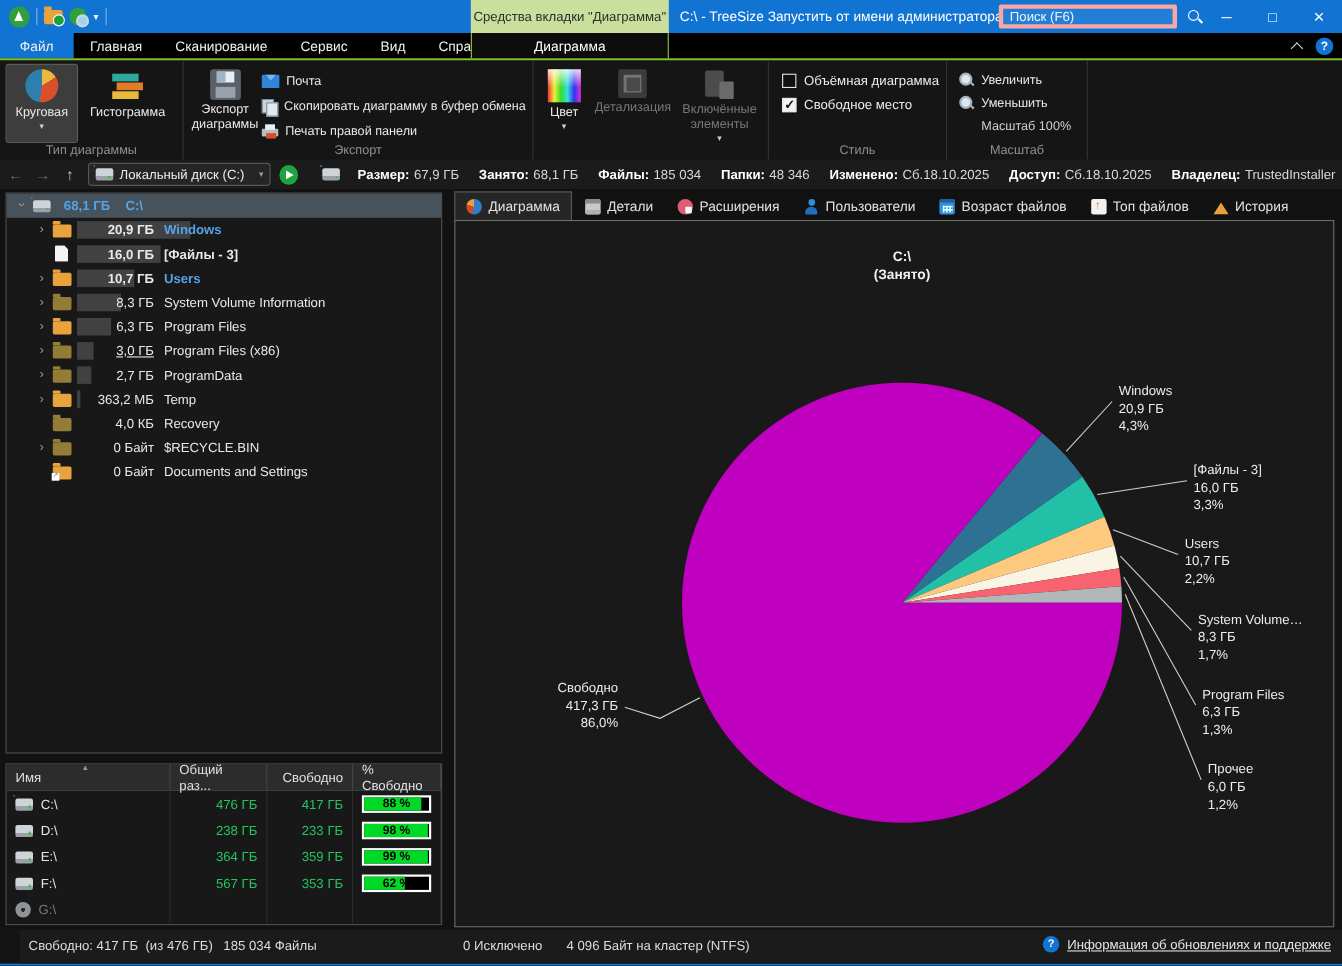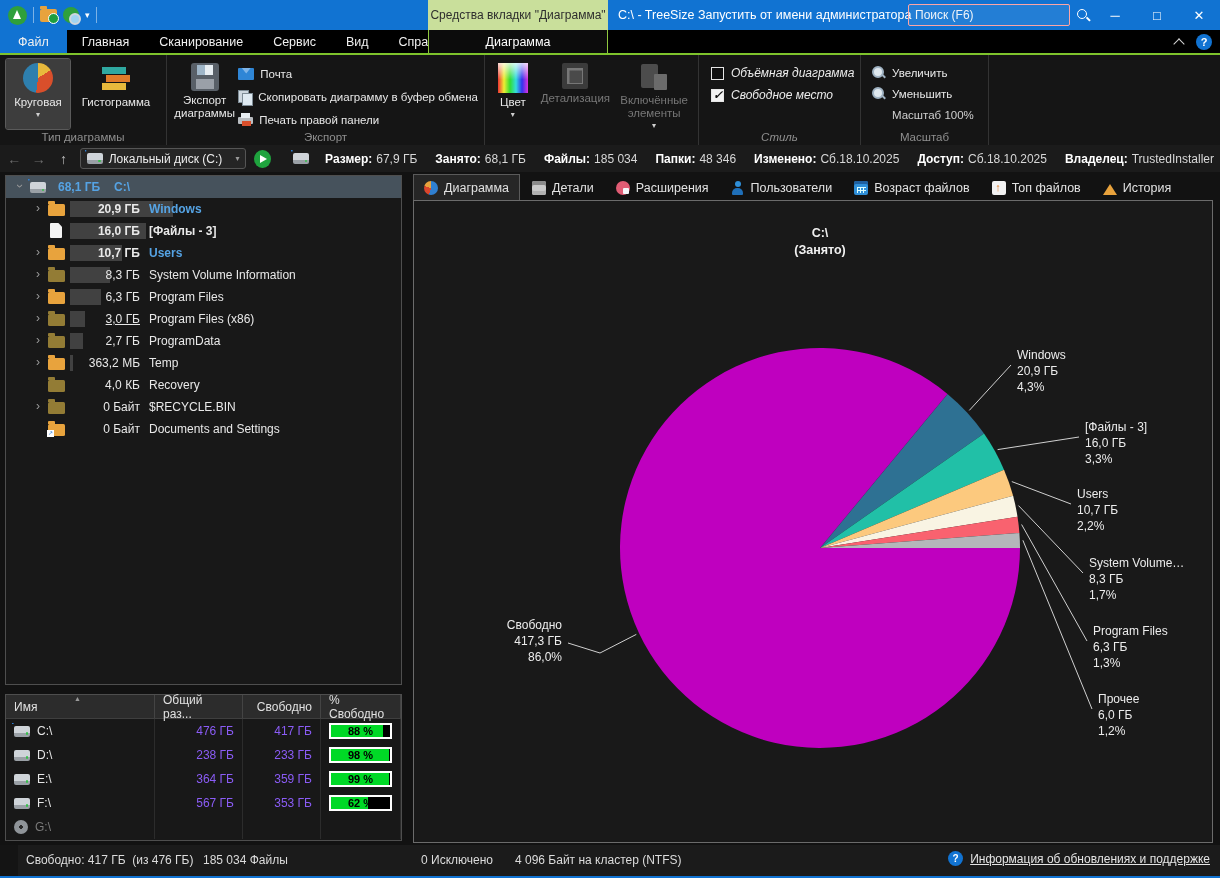--- a/index.html
+++ b/index.html
@@ -18,21 +18,21 @@
     border-left:4.5px solid transparent; border-right:4.5px solid transparent; border-bottom:9px solid #fff; }
   .qat-folder { width:17px; height:13px; background:#e8a33d; border-radius:2px; position:relative; }
   .qat-folder::before { content:""; position:absolute; left:0; top:-3px; width:7px; height:3px; background:#e8a33d; border-radius:1px 1px 0 0; }
   .qat-folder::after { content:""; position:absolute; right:-2px; bottom:-2px; width:9px; height:9px; border-radius:50%; background:#1d9e3f; border:1px solid #fff; }
   .qat-scan { width:16px; height:16px; border-radius:50%; background:#2fa03c; position:relative; }
   .qat-scan::after { content:""; position:absolute; right:-2px; bottom:-2px; width:8px; height:8px; border-radius:50%; border:2px solid #cfd6dd; background:#9fd3f0; }
   .qat-drop { color:#fff; font-size:9px; line-height:9px; }
   .ctx-header { position:absolute; left:428px; top:0; width:180px; height:30px; background:#c9df9b;
     color:#2e2e2e; display:flex; align-items:center; justify-content:center; font-size:12px; }
   .win-title { position:absolute; left:618px; top:0; height:30px; display:flex; align-items:center; color:#fff; font-size:12.5px; }
-  .searchbox { position:absolute; left:908px; top:4px; width:162px; height:22px; border:1px solid #fca5a5;
+  .searchbox { position:absolute; left:908px; top:4px; width:162px; height:22px; border:4px solid #fca5a5;
     border-radius:2px; display:flex; align-items:center; background:rgba(255,255,255,.08); }
   .searchbox input { flex:1; background:transparent; border:none; outline:none; color:#fff; font-size:12px; padding:0 6px;
     font-family:"Liberation Sans", sans-serif; }
   .searchbox input::placeholder { color:#eef3f8; opacity:1; }
   .mag { position:relative; width:14px; height:14px; margin-right:6px; flex:none; }
   .mag::before { content:""; position:absolute; left:1px; top:1px; width:8px; height:8px; border:1.6px solid #fff; border-radius:50%; }
   .mag::after { content:""; position:absolute; left:9.5px; top:9.5px; width:4.5px; height:1.6px; background:#fff; transform:rotate(45deg); }
   .win-controls { position:absolute; right:0; top:0; height:30px; display:flex; }
   .win-btn { width:42px; height:30px; display:flex; align-items:center; justify-content:center; color:#fff; font-size:13px; }
 
@@ -142,21 +142,21 @@
   .tree-name.blue, .tree-size-root, .tree-name-root.blue { color:#55a3e4; }
   .bold { font-weight:700; }
 
   
   .drives { position:absolute; left:5px; top:522px; width:397px; height:147px; background:#181818; border:1px solid #4e4e4e; font-size:12px; }
   .drv-header { display:flex; height:24px; background:#2c2c2c; position:relative; border-bottom:1px solid #3f3f3f; }
   .drv-hcell { display:flex; align-items:center; padding:0 8px; color:#e0e0e0; border-right:1px solid #444; }
   .sort-arrow { position:absolute; left:68px; top:0px; font-size:7px; color:#9a9a9a; }
   .drv-row { display:flex; height:24px; align-items:center; }
   .drv-cell { padding:0 8px; display:flex; align-items:center; gap:7px; height:100%; border-right:1px solid #2c2c2c; }
-  .num { justify-content:flex-end; color:#8b5cf6; }
+  .num { justify-content:flex-end; color:#22c55e; }
   .drv-row.dim .drv-name { color:#7a7a7a; }
   .pct-bar { width:78px; height:16px; border:2px solid #fff; background:#000; position:relative; }
   .pct-fill { position:absolute; left:0; top:0; bottom:0; background:#00d926; }
   .pct-text { position:absolute; inset:0; display:flex; align-items:center; justify-content:center; color:#000; font-size:11px; font-weight:700; }
 
   
   .tabs { position:absolute; left:413px; top:2px; height:26px; display:flex; align-items:flex-end; gap:2px; }
   .tab { display:flex; align-items:center; gap:6px; padding:0 10px; height:24px; color:#e2e2e2; font-size:12.5px; white-space:nowrap; }
   .tab.active { background:#262626; border:1px solid #5a5a5a; border-bottom:none; height:26px; }
   .tab-ic { width:14px; height:14px; flex:none; position:relative; }
@@ -269,21 +269,21 @@
         <span class="ic-grid"></span>
         <span>Детализация</span>
       </div>
       <div class="bigbtn disabled" style="width:80px;">
         <span class="ic-included"></span>
         <span>Включённые элементы</span>
         <span class="drop-arrow">▾</span>
       </div>
       <div class="rgroup-label"></div>
     </div>
-    <div class="rgroup" style="width:162px; flex-direction:column; padding-left:12px;font-style:italic;">
+    <div class="rgroup" style="width:162px; flex-direction:column; padding-left:12px;">
       <div id="style-checks" style="display:flex; flex-direction:column; gap:2px; padding-top:4px;">
           <div class="checkrow">
             <span class="cbox"></span>
             <span>Объёмная диаграмма</span>
           </div>
           <div class="checkrow">
             <span class="cbox checked"></span>
             <span>Свободное место</span>
           </div>
         </div>

